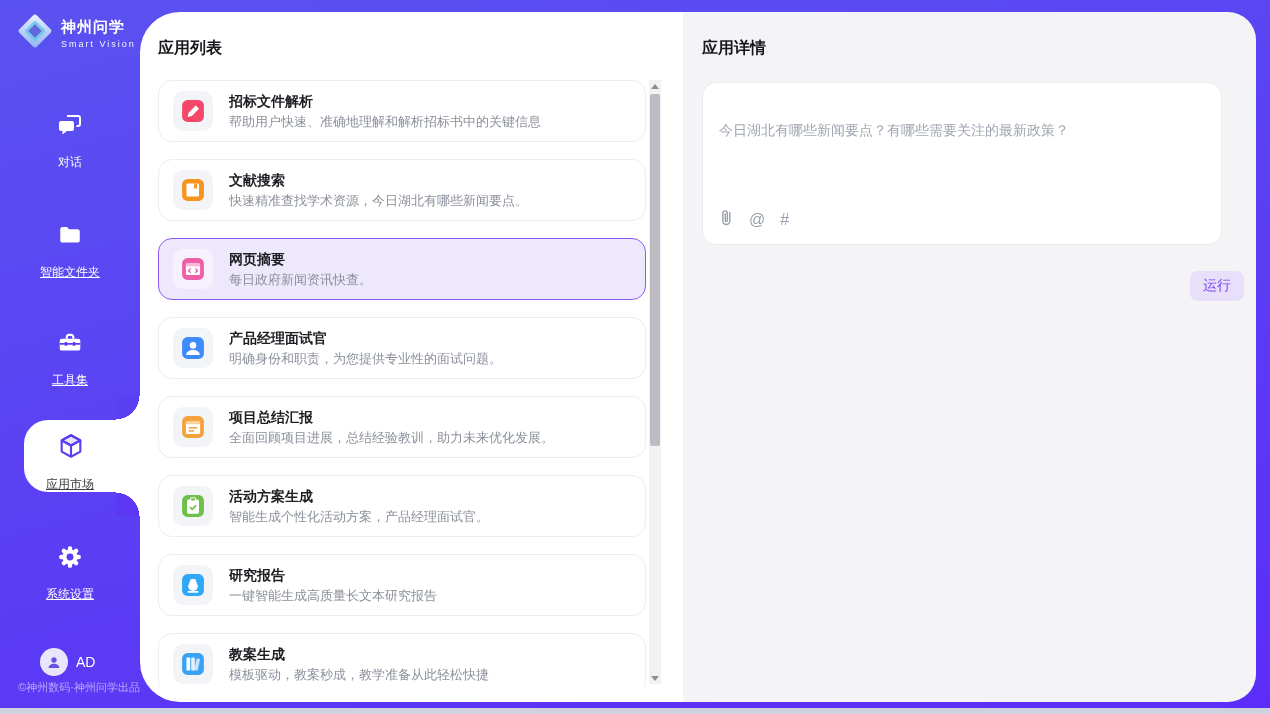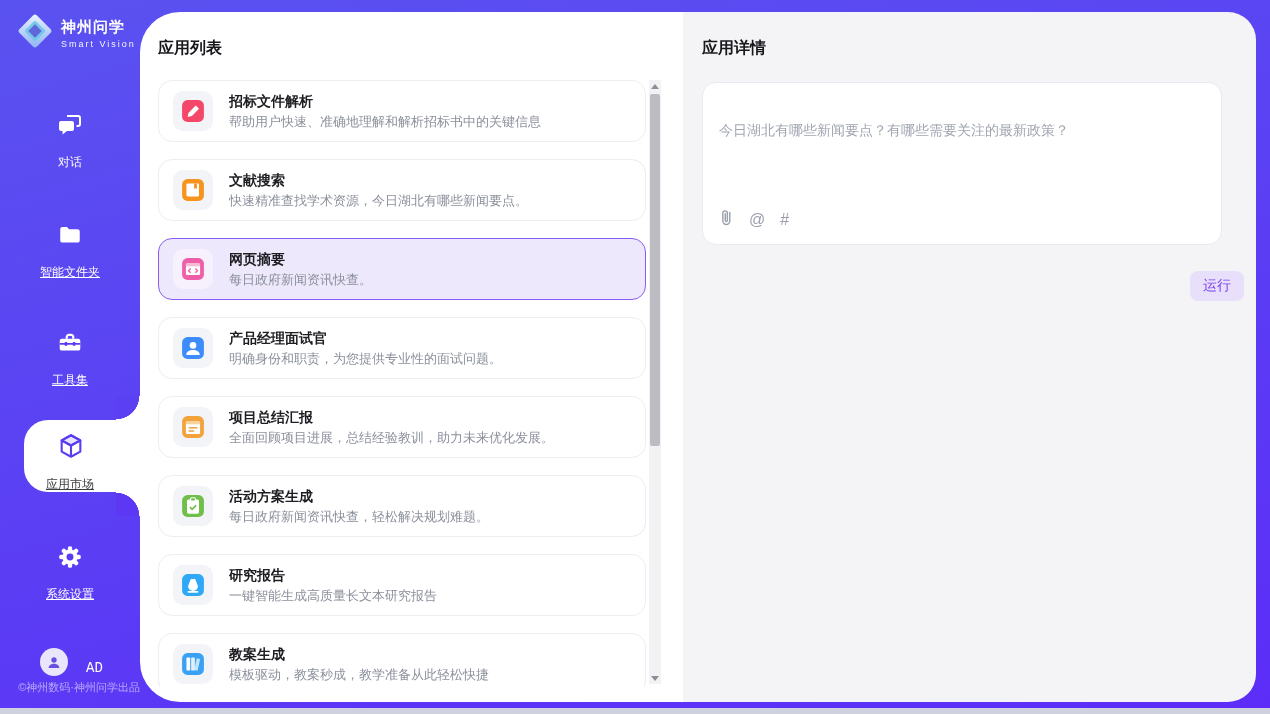--- a/index.html
+++ b/index.html
@@ -20,21 +20,21 @@
   .nav-item .nicon { display:inline-block; width:26px; height:26px; }
   .nav-item .nlabel { display:block; font-size:12px; margin-top:12px; color:#fff; }
   .nav-item .nlabel.u { text-decoration:underline; }
   .nav-bubble { position:absolute; left:24px; top:420px; width:116px; height:72px;
     background:#fff; border-radius:24px 0 0 24px; }
   .fillet { position:absolute; width:24px; height:24px; right:0; }
   .fillet.top { top:396px; background:radial-gradient(circle 24px at 0 0, #5b40f3 0 23px, #ffffff 23.5px); }
   .fillet.bot { top:492px; background:radial-gradient(circle 24px at 0 100%, #5c38f5 0 23px, #ffffff 23.5px); }
   .nav-item.active { color:#5b3bf3; }
   .nav-item.active .nlabel { color:#404040; }
-  .user-row { position:absolute; left:40px; top:648px; display:flex; align-items:flex-end; gap:18px;font-family:Liberation Mono, monospace; }
+  .user-row { position:absolute; left:40px; top:648px; display:flex; align-items:center; gap:8px; }
   .avatar { width:28px; height:28px; border-radius:50%; background:#e9e5fa; display:flex; align-items:center; justify-content:center; }
   .user-name { color:#fff; font-size:14px; }
   .copyright { position:absolute; left:0; top:680px; width:140px; text-align:right;
     color:rgba(255,255,255,.55); font-size:11px; }
 
   
   .list-panel { position:absolute; left:140px; top:12px; width:543px; height:690px;
     background:#fff; border-radius:40px 0 0 40px; }
   .panel-title { position:absolute; left:18px; top:26px; font-size:16px; font-weight:bold; color:#17171c; }
   .list-viewport { position:absolute; left:18px; top:68px; width:488px; height:607px; overflow:hidden; }
@@ -219,21 +219,21 @@
         <span class="tile">
           <svg width="24" height="24" viewBox="0 0 22 22">
             <rect x="1" y="1" width="20" height="20" rx="5" fill="#6fbf4a"></rect>
             <rect x="5.5" y="5" width="11" height="13" rx="1.4" fill="#fff"></rect>
             <rect x="8.8" y="3.4" width="4.4" height="3" rx="1" fill="#6fbf4a" stroke="#fff"></rect>
             <path d="M8.2 12l2 2 3.6-3.6" stroke="#6fbf4a" stroke-width="1.5" fill="none"></path>
           </svg>
         </span>
         <span class="card-text">
           <span class="card-title" style="display:block">活动方案生成</span>
-          <span class="card-desc" style="display:block">每日政府新闻资讯快查，轻松解决规划难题。</span>
+          <span class="card-desc" style="display:block">智能生成个性化活动方案，产品经理面试官。</span>
         </span>
       </div>
       <div class="app-card">
         <span class="tile">
           <svg width="24" height="24" viewBox="0 0 22 22">
             <rect x="1" y="1" width="20" height="20" rx="5" fill="#2ea8f7"></rect>
             <path d="M9 5.5h4l2.5 6.5a4.5 4.5 0 1 1-9 0z" fill="#fff"></path>
             <rect x="6" y="16.5" width="10" height="1.6" rx="0.8" fill="#fff"></rect>
           </svg>
         </span>

